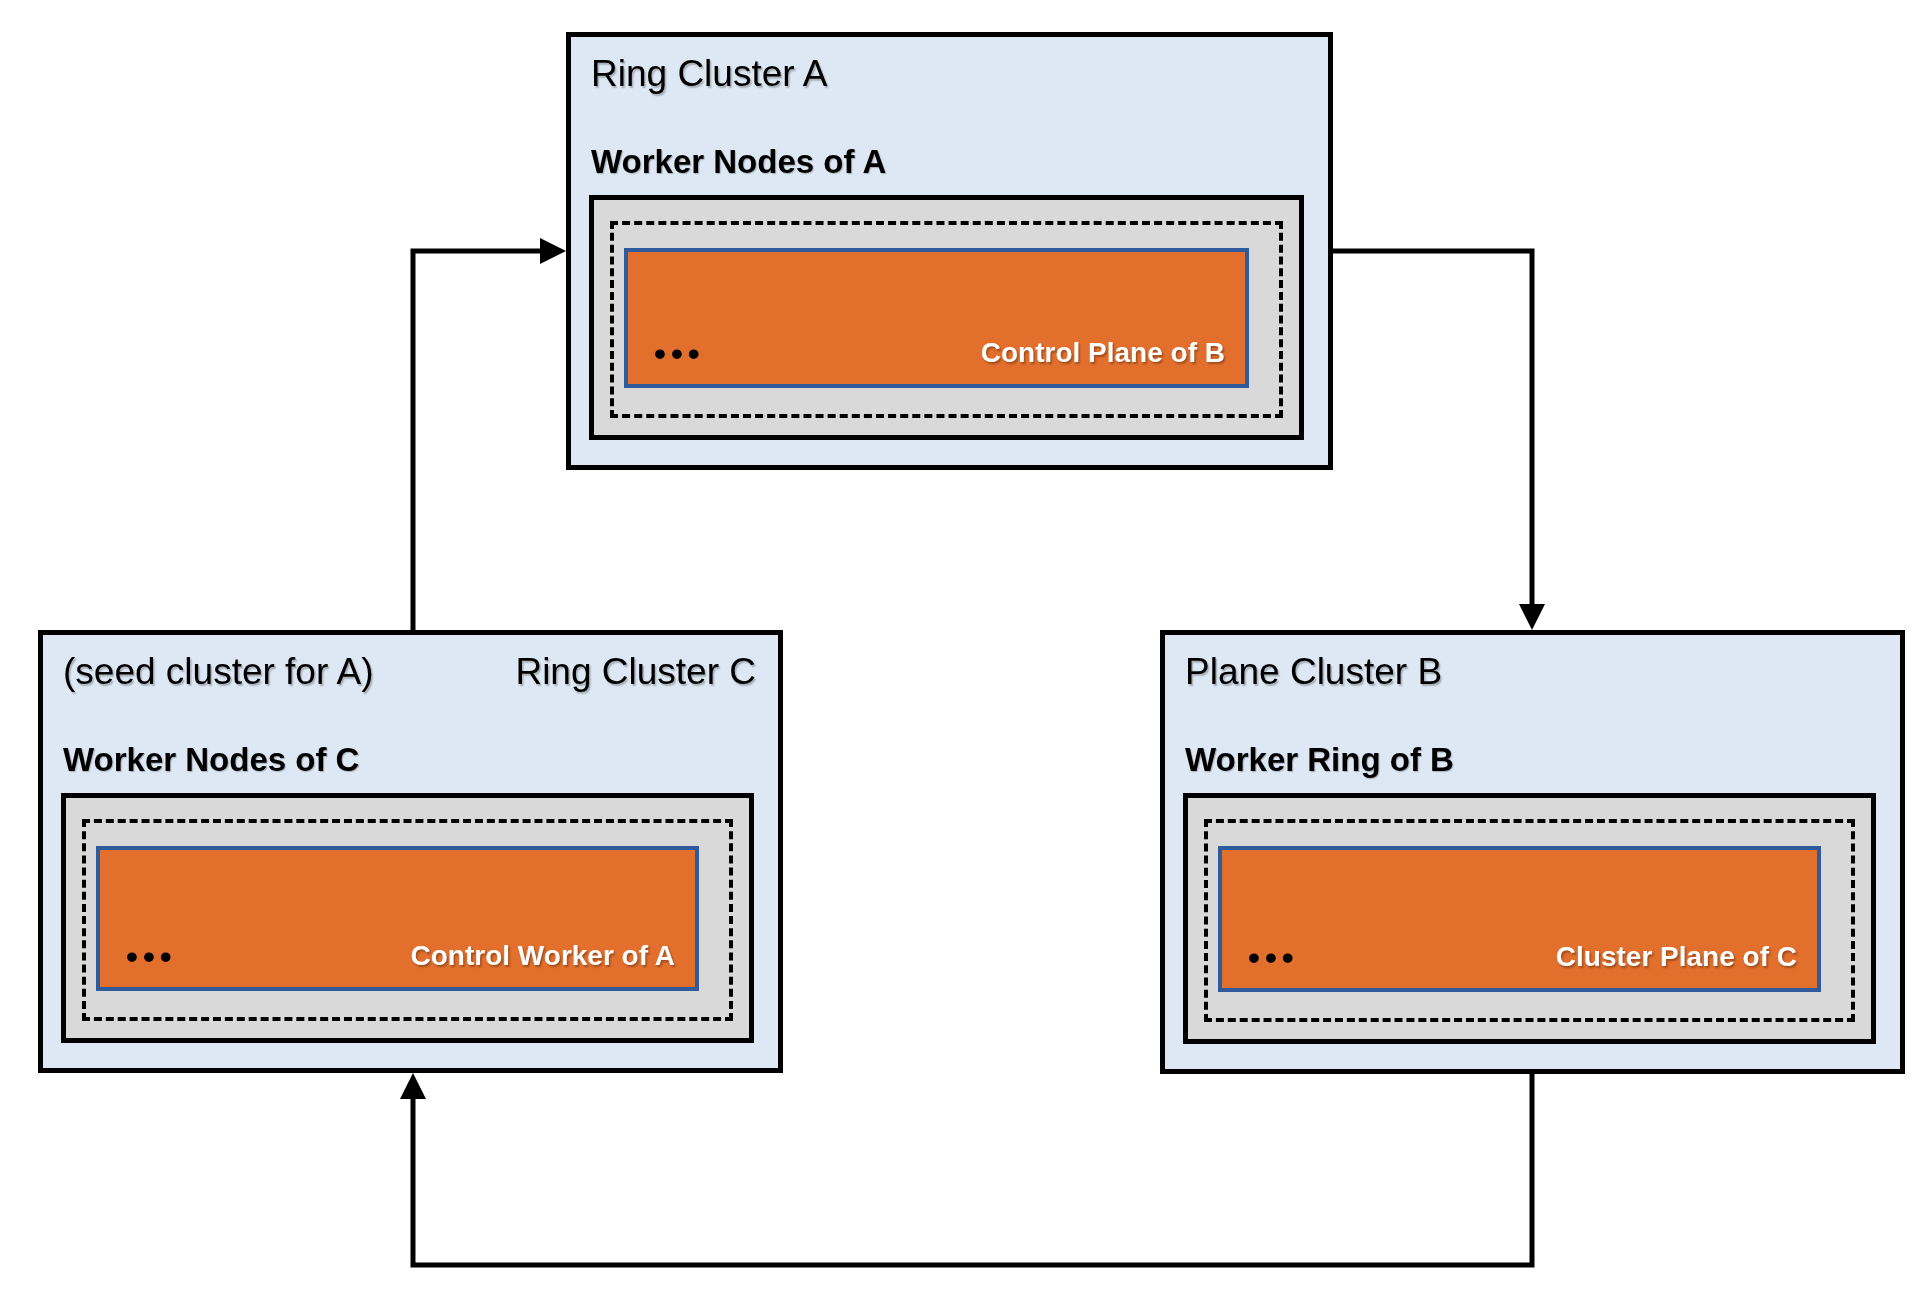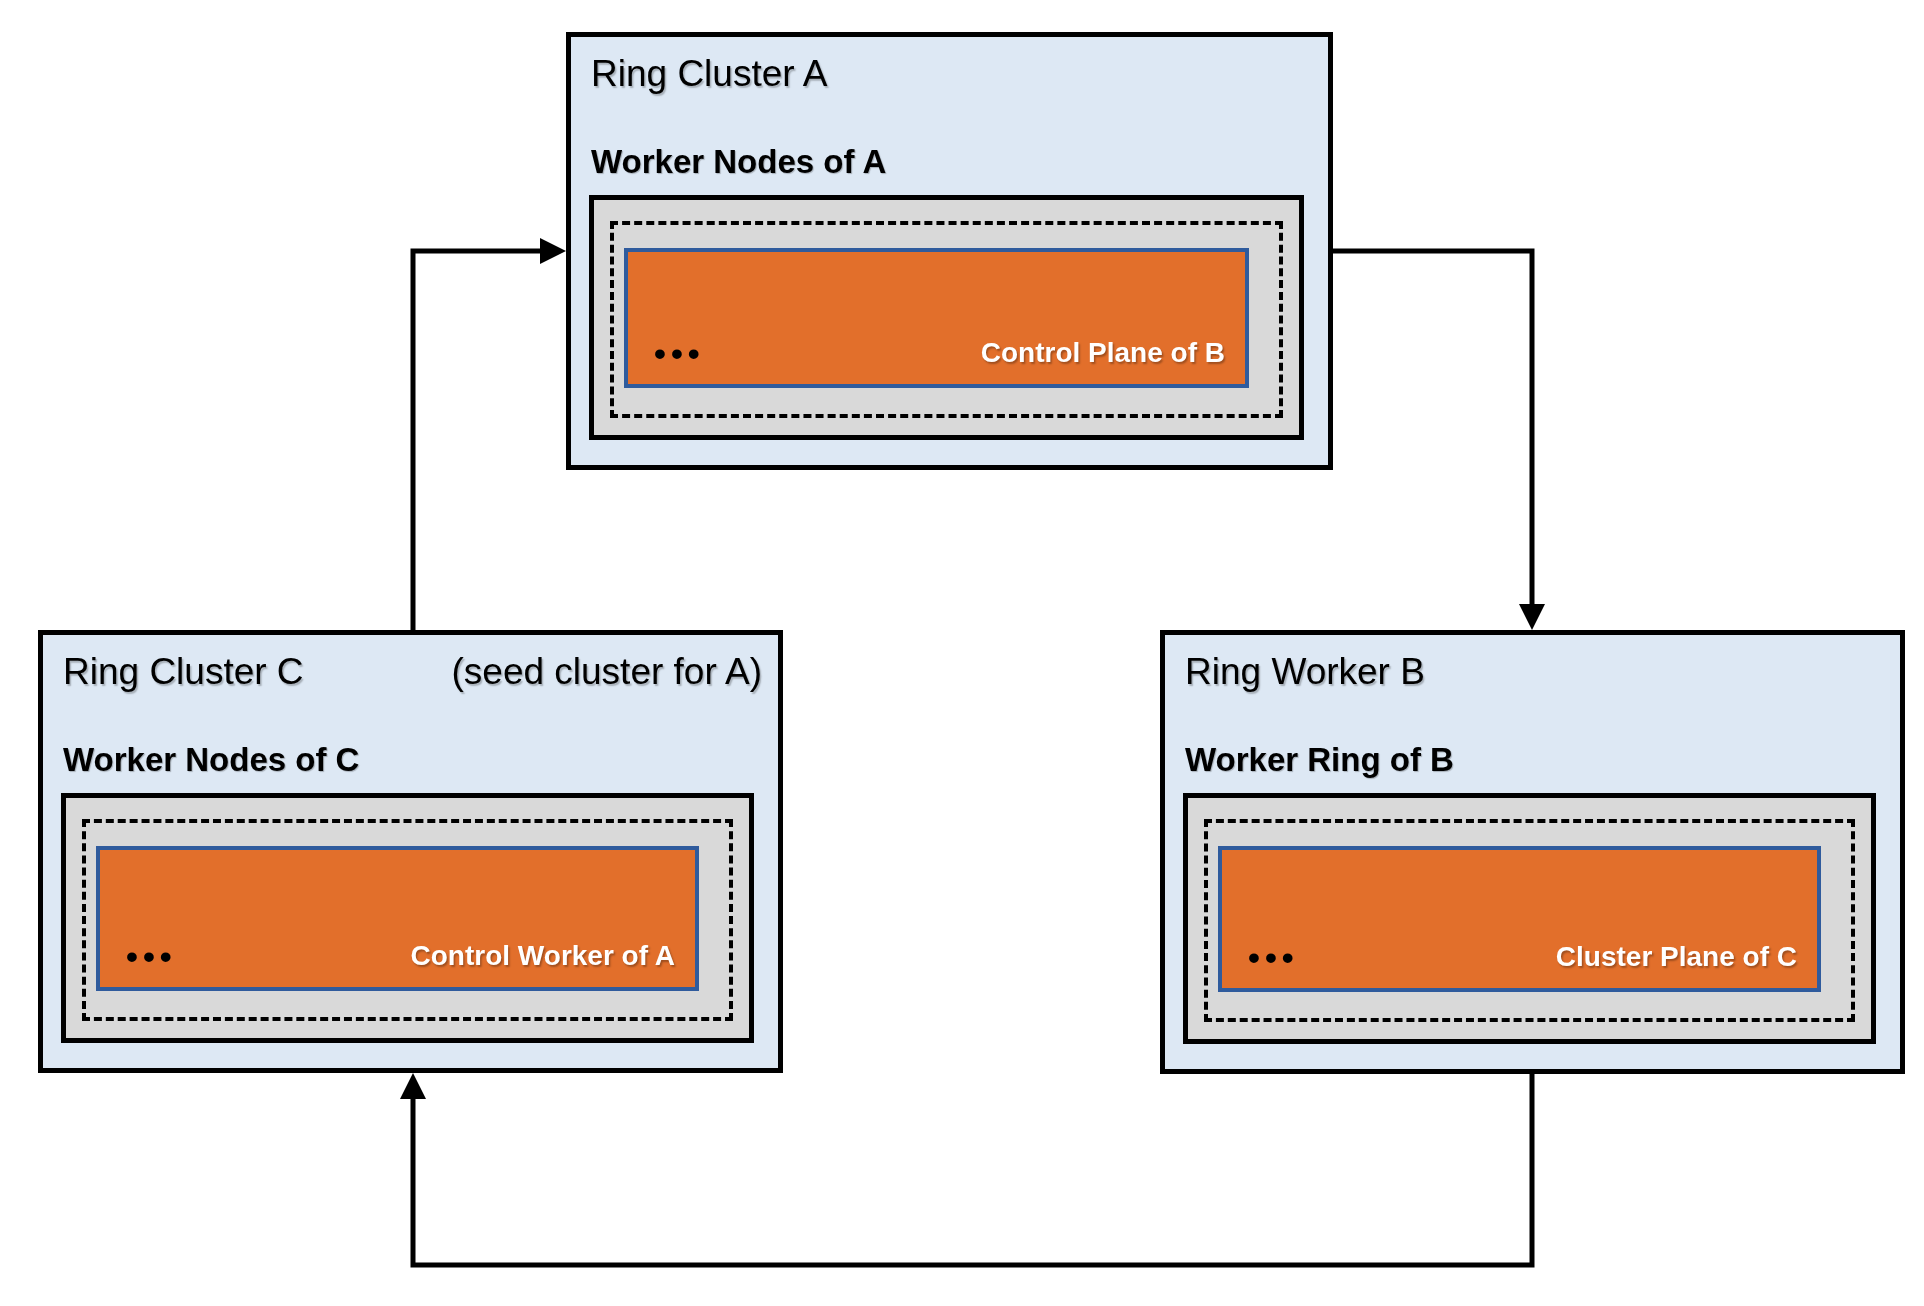--- a/index.html
+++ b/index.html
@@ -25,21 +25,21 @@
     background:var(--cluster-fill,#dde8f4);
     border:5px solid #000;
     box-sizing:border-box;
   }
   .cluster-a { left:566px;  top:32px;  width:767px; height:438px; }
   .cluster-c { left:38px;   top:630px; width:745px; height:443px; }
   .cluster-b { left:1160px; top:630px; width:745px; height:444px; }
 
   .title-row {
     display:flex; justify-content:space-between; align-items:baseline;
-    padding:16px 16px 0 20px;
+    padding:16px 22px 0 20px;
     font-size:37px; line-height:1.15; color:#000;
     text-shadow:1.5px 1.5px 1.5px rgba(0,0,0,0.25);
     white-space:nowrap;
   }
   .worker-label {
     position:absolute; left:20px; top:106px;
     font-size:33px; font-weight:bold; color:#000;
     text-shadow:1px 1px 1px rgba(0,0,0,0.25);
     white-space:nowrap;
   }
@@ -109,38 +109,38 @@
         <div class="bottom-row">
           <span class="dots">•••</span>
           <span class="control-label">Control Plane of B</span>
         </div>
       </div>
     </div>
   </div>
 
   <div class="cluster cluster-c">
     <div class="title-row">
+      <span>(seed cluster for A)</span>
       <span>Ring Cluster C</span>
-      <span>(seed cluster for A)</span>
     </div>
     <div class="worker-label">Worker Nodes of C</div>
     <div class="worker-box">
       <div class="dashed-box"></div>
       <div class="control-box">
         <div class="bottom-row">
           <span class="dots">•••</span>
           <span class="control-label">Control Worker of A</span>
         </div>
       </div>
     </div>
   </div>
 
   <div class="cluster cluster-b">
     <div class="title-row">
-      <span>Ring Worker B</span>
+      <span>Plane Cluster B</span>
     </div>
     <div class="worker-label">Worker Ring of B</div>
     <div class="worker-box">
       <div class="dashed-box"></div>
       <div class="control-box">
         <div class="bottom-row">
           <span class="dots">•••</span>
           <span class="control-label">Cluster Plane of C</span>
         </div>
       </div>

